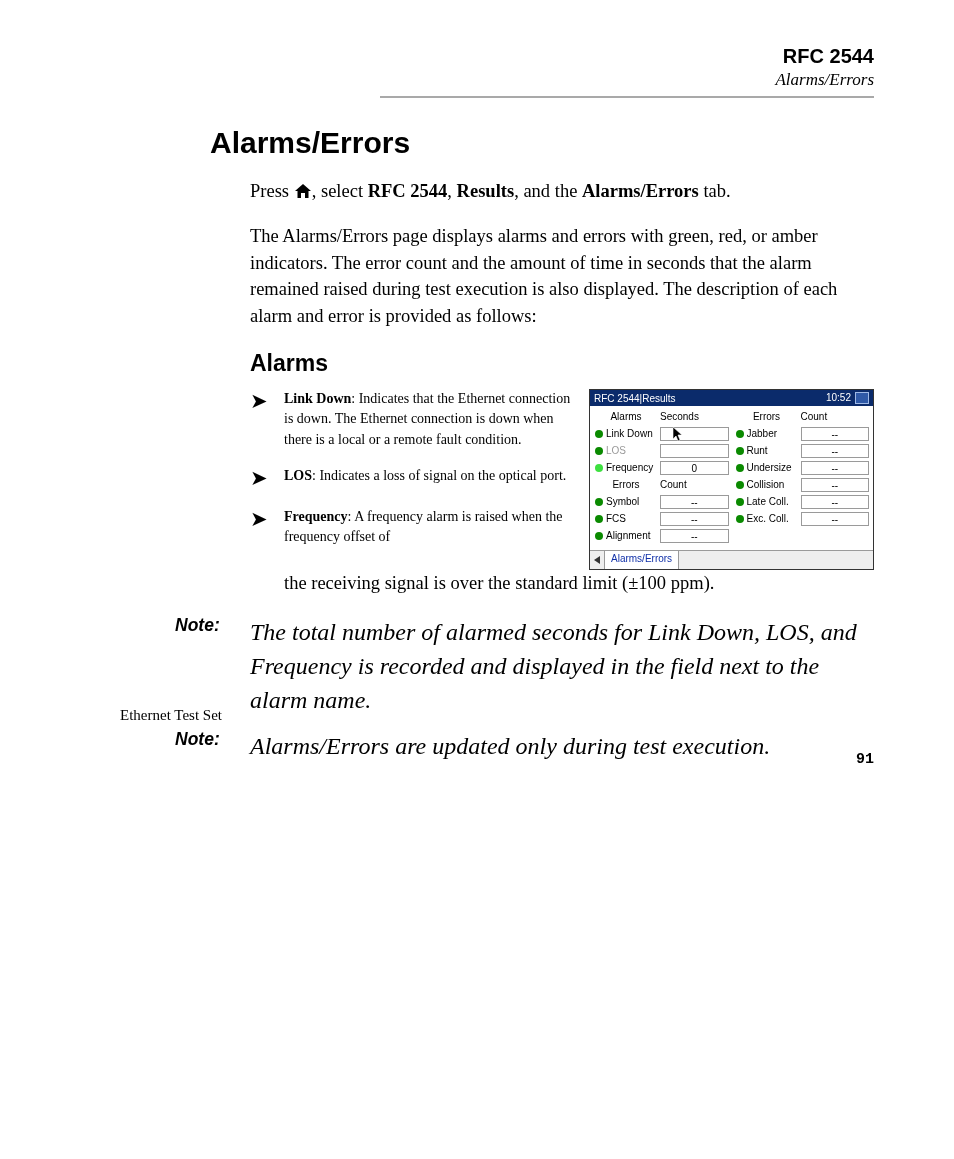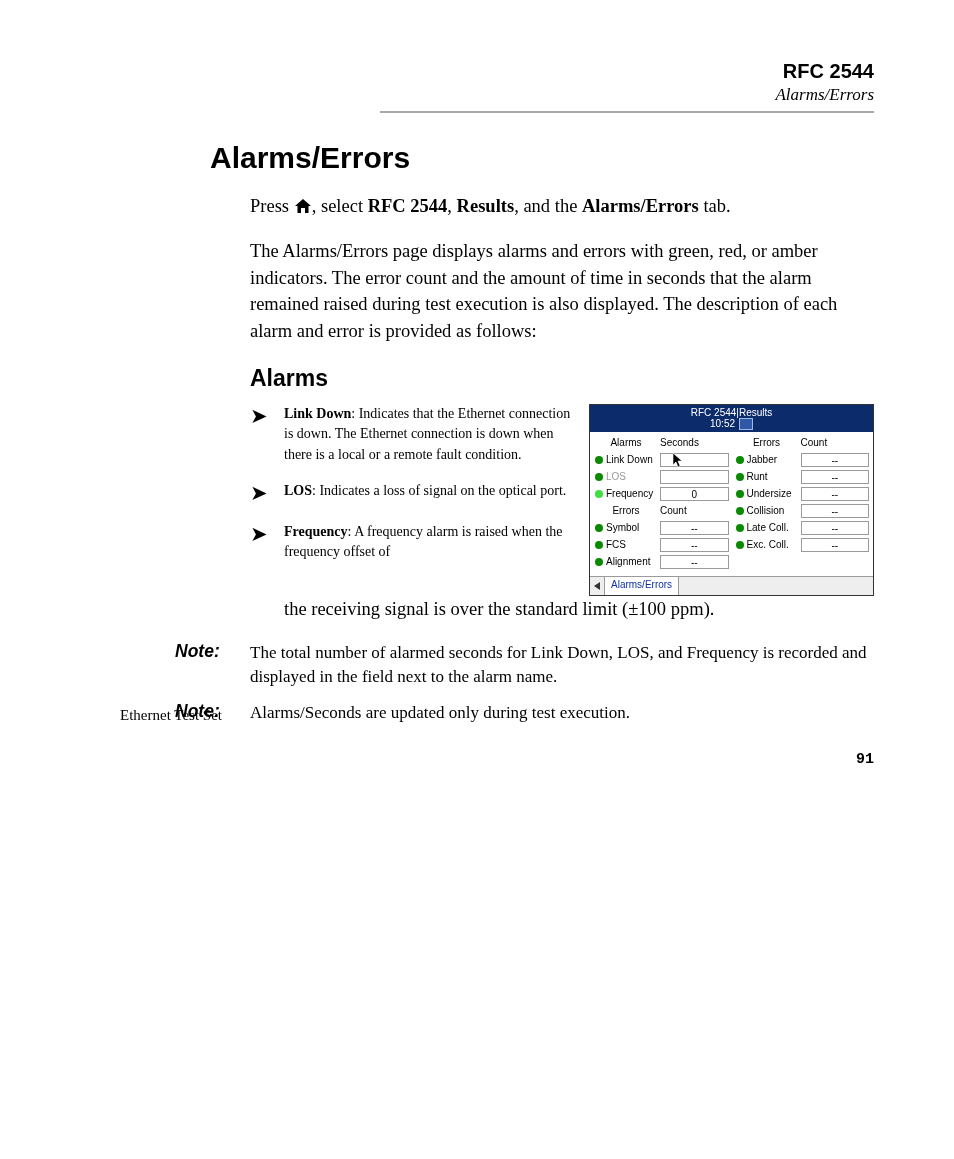--- a/index.html
+++ b/index.html
@@ -7,21 +7,21 @@
     padding: 0;
     background: #fff;
     font-family: Georgia, 'Times New Roman', serif;
     color: #000;
   }
   .page {
     width: 954px;
     height: 822px;
     position: relative;
     box-sizing: border-box;
-    padding: 60px 80px 60px 120px;
+    padding: 45px 80px 60px 120px;
   }
   .page-header {
     text-align: right;
     margin-bottom: 6px;
   }
   .page-header .title {
     font-family: Arial, Helvetica, sans-serif;
     font-weight: 700;
     font-size: 20px;
   }
@@ -97,21 +97,20 @@
     flex-shrink: 0;
   }
   .shot-title {
     background: #0b2b6b;
     color: #fff;
     display: flex;
     justify-content: space-between;
     align-items: center;
     padding: 2px 4px;
     font-size: 10px;
-    flex-direction: column;
   }
   .shot-title .r {
     display: flex;
     align-items: flex-start;
     gap: 4px;
   }
   .mini-icon {
     width: 12px;
     height: 10px;
     background: #2f59a7;
@@ -215,21 +214,22 @@
   .note-row .nlabel {
     flex: 0 0 75px;
     font-family: Arial, Helvetica, sans-serif;
     font-weight: 700;
     font-style: italic;
     font-size: 17.5px;
     color: #000;
   }
   .note-row .ntxt {
     flex: 1;
-    font-size: 17px;
+    font-style: italic;
+    font-size: 24px;
     line-height: 1.42;
   }
   .footer {
     position: absolute;
     bottom: 54px;
     left: 120px;
     right: 80px;
     display: flex;
     justify-content: space-between;
     font-size: 15px;
@@ -386,20 +386,20 @@
   </div>
 
   <p class="continuation">the receiving signal is over the standard limit (±100 ppm).</p>
 
   <div class="note-row">
     <div class="nlabel">Note:</div>
     <div class="ntxt">The total number of alarmed seconds for Link Down, LOS, and Frequency is recorded and displayed in the field next to the alarm name.</div>
   </div>
   <div class="note-row">
     <div class="nlabel">Note:</div>
-    <div class="ntxt">Alarms/Seconds are updated only during test execution.</div>
+    <div class="ntxt">Alarms/Errors are updated only during test execution.</div>
   </div>
 
   <div class="footer">
     <span class="l">Ethernet Test Set</span>
     <span class="r">91</span>
   </div>
 </div>
 
 </body></html>

